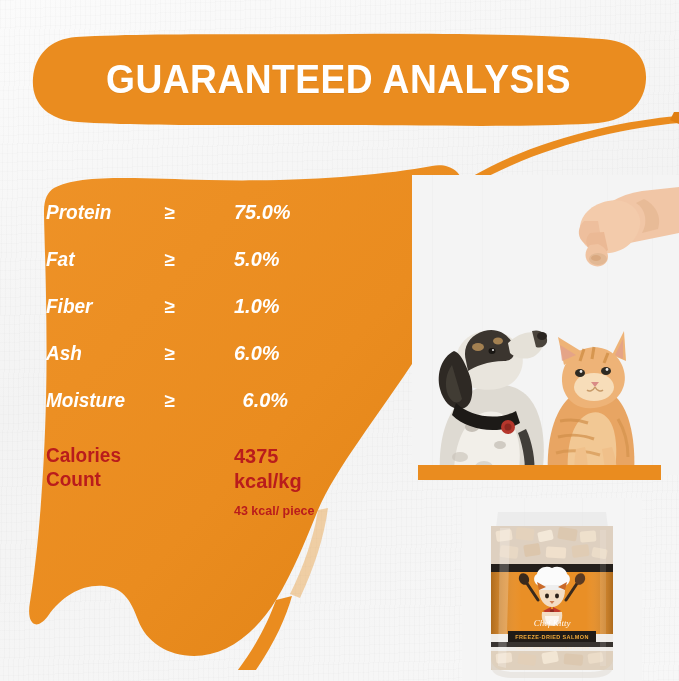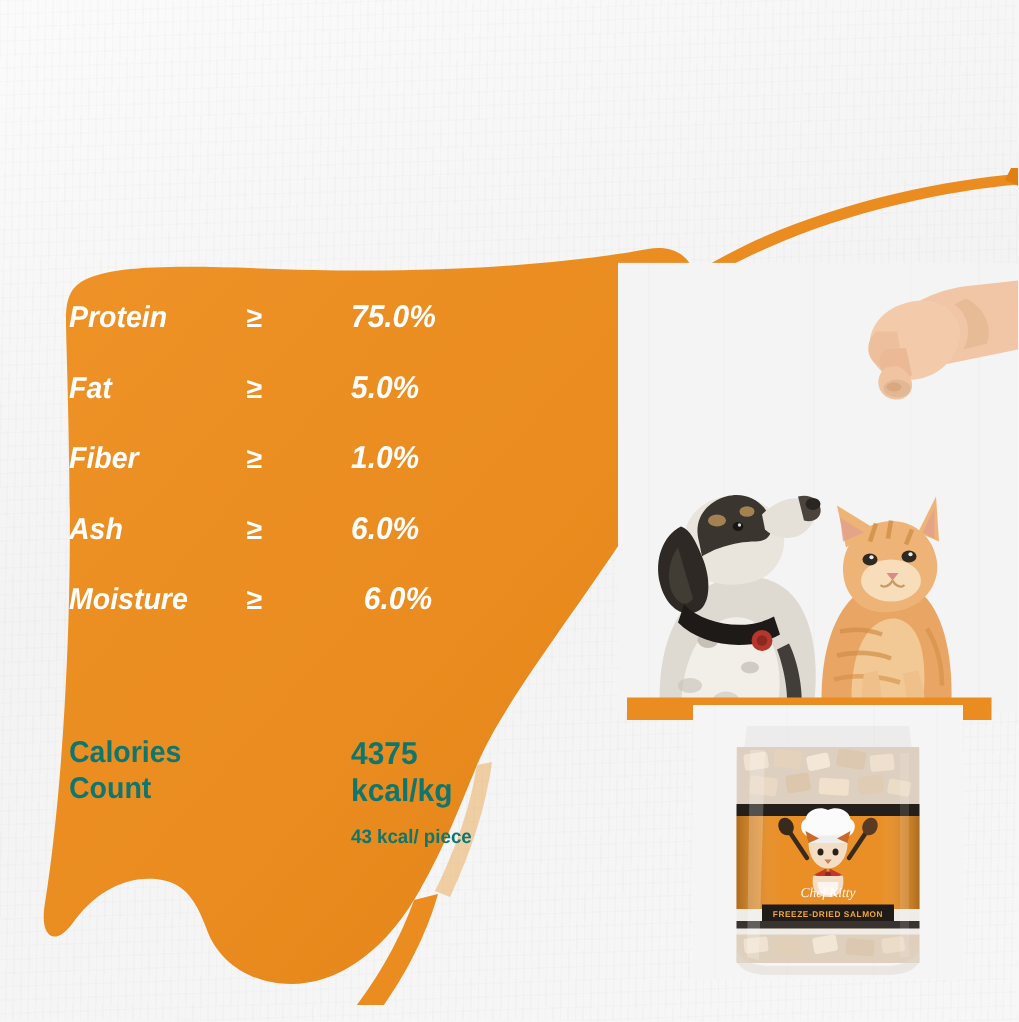--- a/index.html
+++ b/index.html
@@ -60,21 +60,21 @@
     font-size:19px;font-weight:bold;text-align:left;
   }
   .nrow .val{
     flex:1;
     font-size:21px;font-weight:bold;
     transform:scaleX(0.95);transform-origin:left center;
   }
   .nrow.moisture .val{padding-left:9px;}
 
   .cal-block{
-    position:absolute;left:46px;top:444px;width:310px;color:#0f766e;margin-top:47px;
+    position:absolute;left:46px;top:444px;width:310px;color:#b91c1c;
   }
   .cal-grid{display:flex;}
   .cal-name{
     width:188px;flex:none;
     font-size:20px;font-weight:bold;line-height:1.18;
     transform:scaleX(0.95);transform-origin:left center;
   }
   .cal-val{
     font-size:21px;font-weight:bold;line-height:1.18;
     transform:scaleX(0.95);transform-origin:left center;
@@ -87,30 +87,42 @@
 
   
   .photo-pets{position:absolute;left:412px;top:175px;width:267px;height:300px;overflow:hidden;}
   .photo-pets svg{display:block;}
 
   .orange-bar{
     position:absolute;left:418px;top:465px;width:243px;height:15px;
     background:#ea8c1f;
   }
 
-  .photo-jar{position:absolute;left:462px;top:470px;width:180px;height:183px;overflow:hidden;}
+  .photo-jar{position:absolute;left:462px;top:498px;width:180px;height:183px;overflow:hidden;}
   .photo-jar svg{display:block;}
 </style>
 </head>
 <body>
 
 <div id="root">
 
   <div class="bg-texture"></div>
 
+  <div class="banner-wrap">
+    <svg viewBox="0 0 617 93" preserveAspectRatio="none">
+      <path d="M46,4 C120,0 220,2 320,1 C420,0 520,2 572,6
+               C600,8 617,22 616,46
+               C615,70 598,87 568,90
+               C500,95 380,92 300,92
+               C200,92 110,93 48,89
+               C18,87 1,70 3,45
+               C5,22 20,6 46,4 Z" fill="#ea8c1f"></path>
+    </svg>
+    <div class="banner-title">GUARANTEED ANALYSIS</div>
+  </div>
 
   <div class="swoosh">
     <svg viewBox="0 0 349 140" preserveAspectRatio="none">
       <path d="M348,6 C300,10 230,24 170,52 C120,76 80,106 48,139
                L58,139 C92,106 130,78 180,56 C238,30 303,17 349,13 Z" fill="#ea8c1f"></path>
       <path d="M344,2 L349,2 L349,14 L340,10 Z" fill="#e07f12"></path>
     </svg>
   </div>
 
   <div class="blob">

